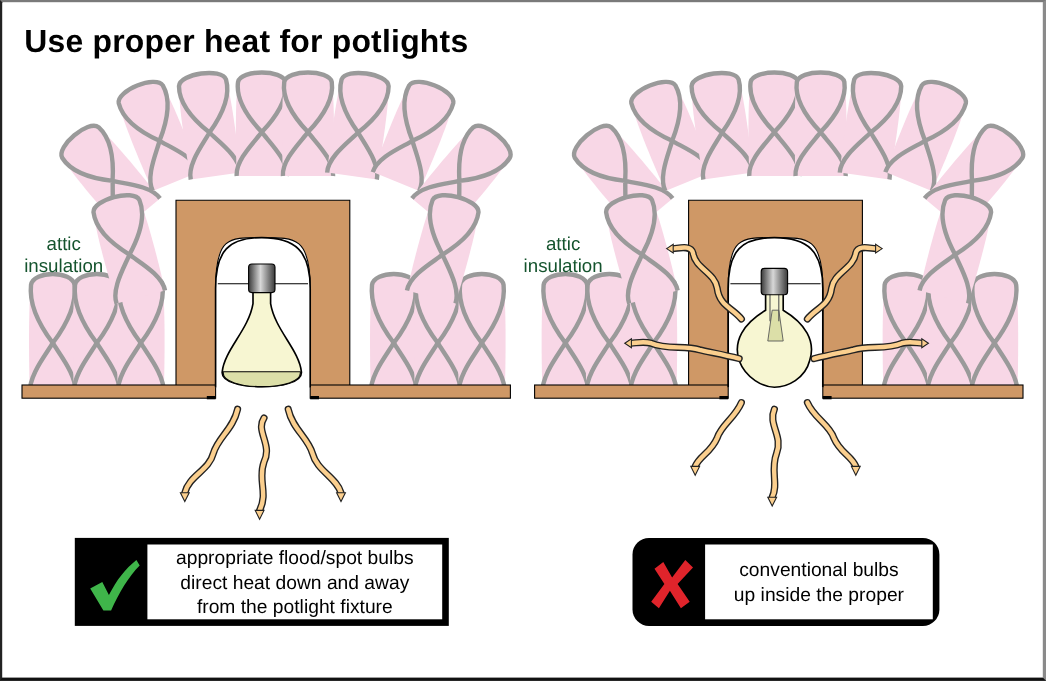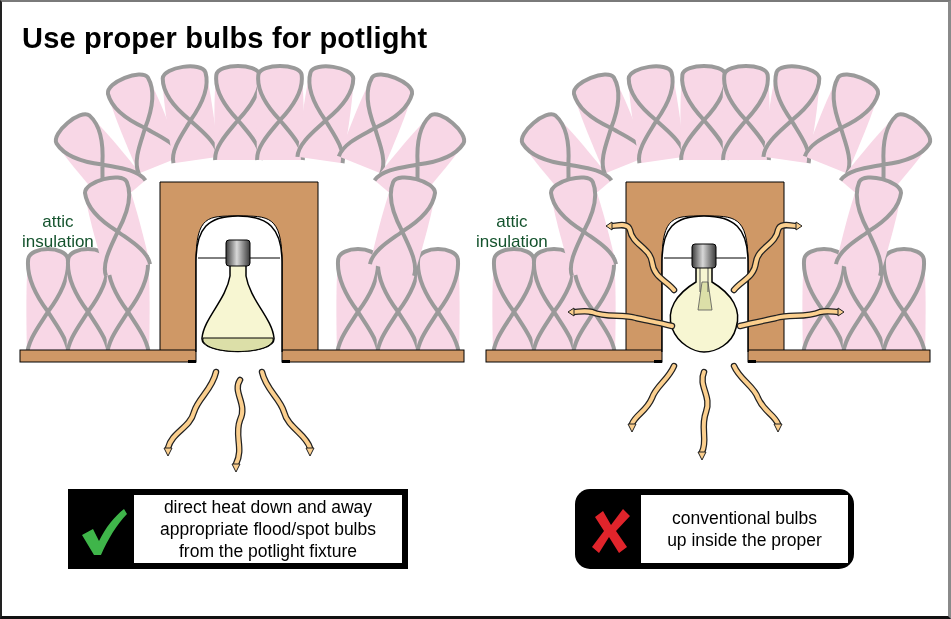--- a/index.html
+++ b/index.html
@@ -11,21 +11,21 @@
   .label { position:absolute; font-size:17px; line-height:20px; color:#14532d; text-align:center; }
   .callout { position:absolute; background:#000; height:80px; }
   .callout .txt { position:absolute; top:6px; bottom:6px; right:6px; background:#fff; font-size:17.5px; line-height:22px;
                   text-align:center; color:#000; display:flex; flex-direction:column; justify-content:center; }
   .callout .ico { position:absolute; left:0; top:0; }
 </style>
 </head>
 <body>
 
 <div class="frame"></div>
-<div class="title">Use proper bulbs for potlight</div>
+<div class="title">Use proper heat for potlights</div>
 
 <svg class="scene" width="951" height="619" viewBox="0 0 951 619">
   <defs>
     <linearGradient id="capG" x1="0" x2="1" y1="0" y2="0">
       <stop offset="0" stop-color="#3a3a3a"></stop>
       <stop offset="0.45" stop-color="#d8d8d8"></stop>
       <stop offset="1" stop-color="#3a3a3a"></stop>
     </linearGradient>
 
     <symbol id="loop" viewBox="-22 -90 44 90" overflow="visible">
@@ -419,22 +419,22 @@
 <div class="label" style="left:476px;top:212px;">
   <div>attic</div>
     <div>insulation</div>
 </div>
 
 <div class="callout" style="left:68px;top:489px;width:340px;">
   <svg class="ico" width="66" height="80">
     <path d="M14,46 L25,40 L31,52 C38,38 46,28 56,20 L59,25 C49,35 40,50 33,66 L26,66 Z" fill="#3fb54a"></path>
   </svg>
   <div class="txt" style="left:66px;">
+    <div>appropriate flood/spot bulbs</div>
     <div>direct heat down and away</div>
-    <div>appropriate flood/spot bulbs</div>
     <div>from the potlight fixture</div>
   </div>
 </div>
 
 <div class="callout" style="left:575px;top:489px;width:279px;border-radius:15px;">
   <svg class="ico" width="66" height="80">
     <path d="M20,28 L28,22 L36,36 L48,20 L55,27 L41,42 L52,58 L44,64 L34,48 L24,64 L17,58 L29,42 Z" fill="#e0242b"></path>
   </svg>
   <div class="txt" style="left:66px;">
     <div>conventional bulbs</div>

